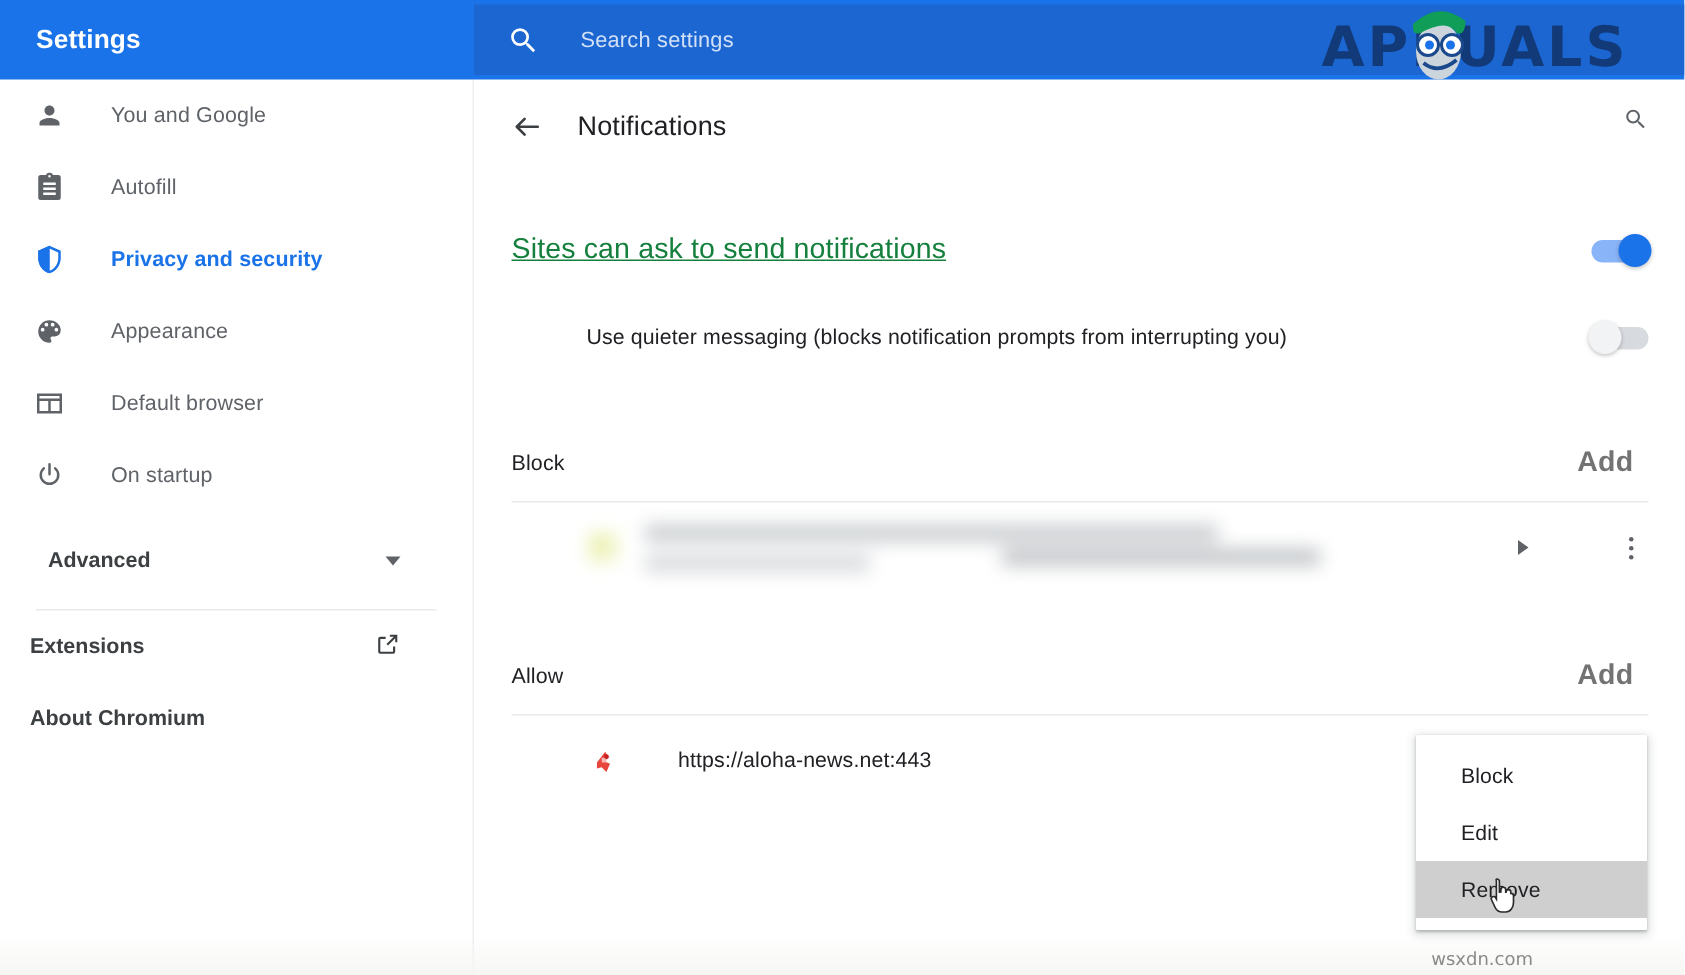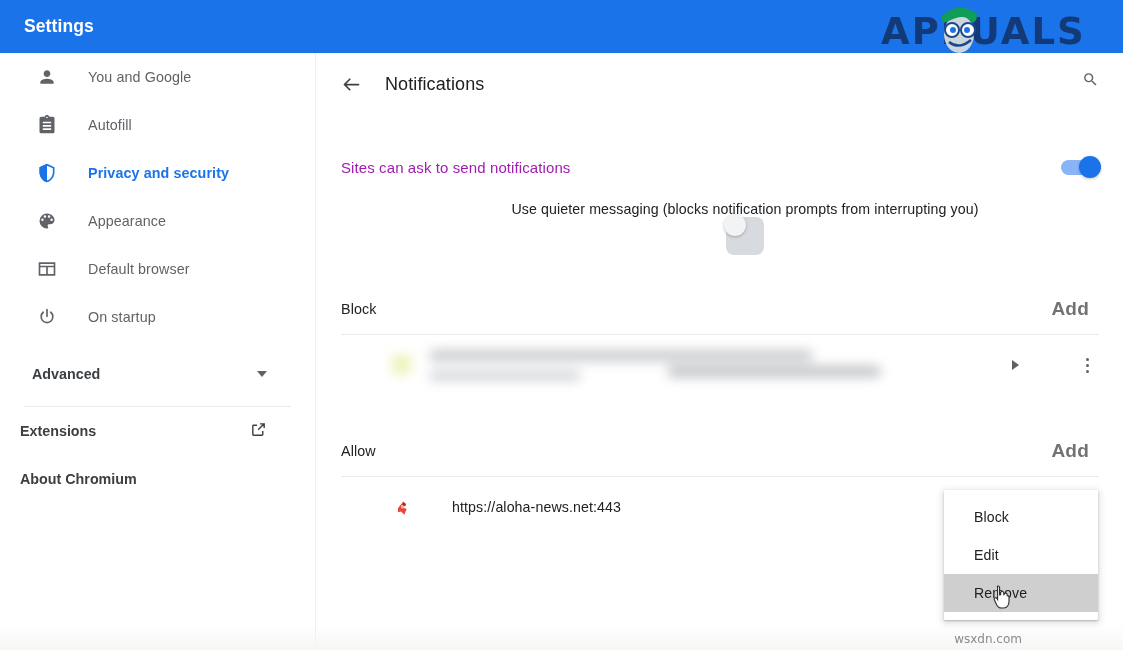--- a/index.html
+++ b/index.html
@@ -81,21 +81,21 @@
     top: 53px; left: 0;
     width: 316px;
     height: 597px;
     background: #ffffff;
     border-right: 1px solid #eceff1;
   }
   .nav-item {
     display: flex;
     align-items: center;
     height: 48px;
-    padding-left: 36px;
+    padding-left: 22px;
     cursor: pointer;
     color: #5f6368;
     font-size: 14.3px;
   }
   .nav-item .ic {
     width: 22px; height: 22px;
     display: flex; align-items: center; justify-content: center;
     flex: 0 0 22px;
   }
   .nav-item .lbl { margin-left: 30px; letter-spacing: .1px; }
@@ -182,30 +182,29 @@
 
   .body-pad { padding: 0 24px 0 24px; }
 
   .row-primary {
     display: flex;
     align-items: center;
     justify-content: space-between;
     height: 56px;
     margin-top: 24px;
   }
-  .row-primary .txt { font-size: 15px; color: #a21caf; letter-spacing:.1px; }
+  .row-primary .txt { font-size: 19px; color: #15803d; letter-spacing:.1px;text-decoration:underline; }
 
   .row-sub {
     display: flex;
     align-items: center;
     justify-content: space-between;
     height: 48px;
     padding-left: 50px;
     margin-top: 6px;
-    flex-direction: column;
   }
   .row-sub .txt { font-size: 14.2px; color: #202124; letter-spacing:.1px; }
 
   
   .toggle {
     position: relative;
     width: 38px; height: 15px;
     border-radius: 8px;
     cursor: pointer;
     flex: 0 0 38px;
@@ -355,20 +354,28 @@
     z-index: 5;
   }
 </style>
 </head>
 <body>
 
 <div class="app">
 
   <div class="topbar">
     <div class="topbar-title">Settings</div>
+    <div class="searchbar">
+      <span class="search-ico">
+        <svg width="22" height="22" viewBox="0 0 24 24">
+            <path fill="#ffffff" d="M15.5 14h-.79l-.28-.27A6.47 6.47 0 0 0 16 9.5 6.5 6.5 0 1 0 9.5 16c1.61 0 3.09-.59 4.23-1.57l.27.28v.79l5 4.99L20.49 19l-4.99-5zm-6 0C7.01 14 5 11.99 5 9.5S7.01 5 9.5 5 14 7.01 14 9.5 11.99 14 9.5 14z"></path>
+          </svg>
+      </span>
+      <span class="search-ph">Search settings</span>
+    </div>
 
     <div class="watermark-appuals">
       <span class="wm-text">APPUALS</span>
       <svg width="70" height="56" viewBox="0 0 70 56" style="position:absolute;left:48px;top:0;">
         <ellipse cx="34" cy="34" rx="15" ry="19" fill="#cdd5dc"></ellipse>
         <path d="M17 16 Q34 0 52 14 Q52 24 46 22 Q40 12 22 22 Q16 24 17 16Z" fill="#0f9d58"></path>
         <circle cx="27" cy="30" r="7" fill="#ffffff" stroke="#1b4a8c" stroke-width="2"></circle>
         <circle cx="43" cy="30" r="7" fill="#ffffff" stroke="#1b4a8c" stroke-width="2"></circle>
         <circle cx="28" cy="30" r="3" fill="#1a73e8"></circle>
         <circle cx="42" cy="30" r="3" fill="#1a73e8"></circle>

